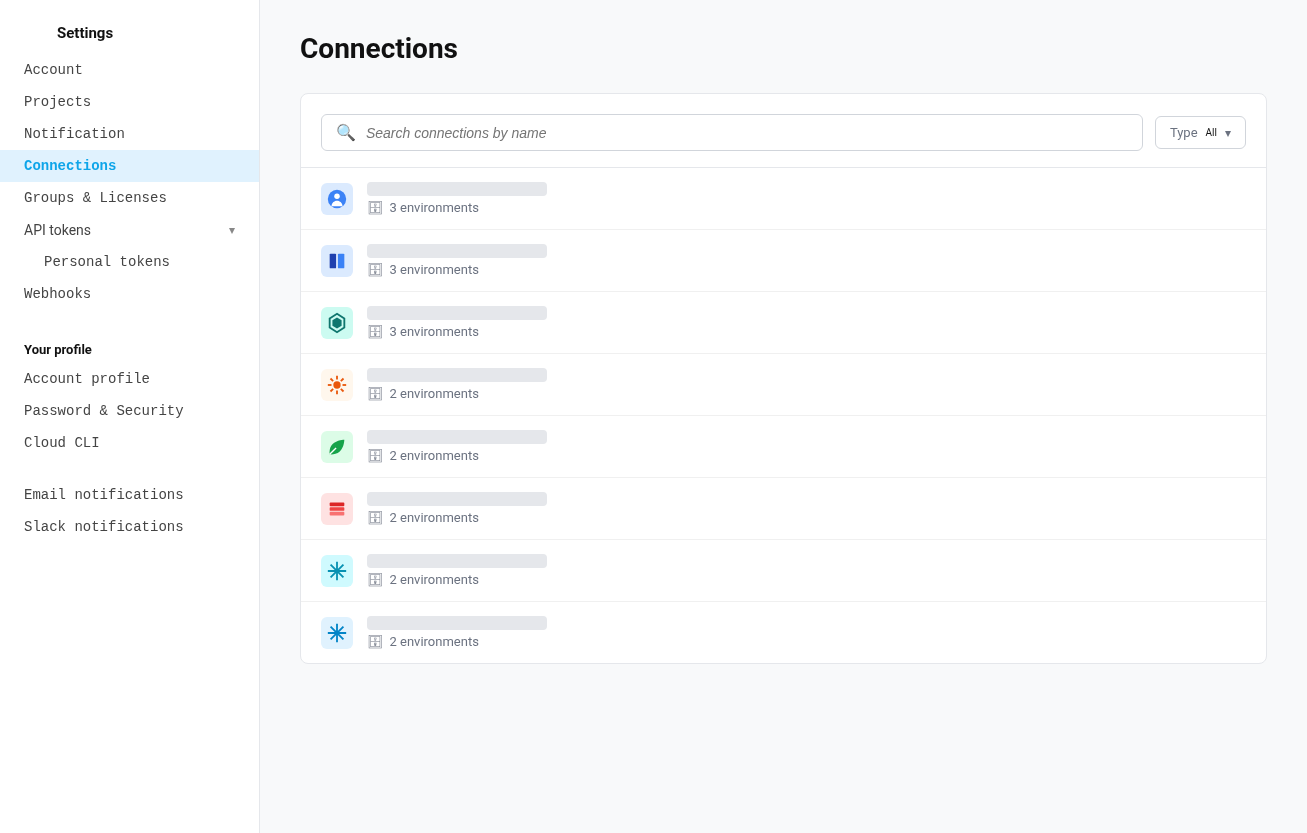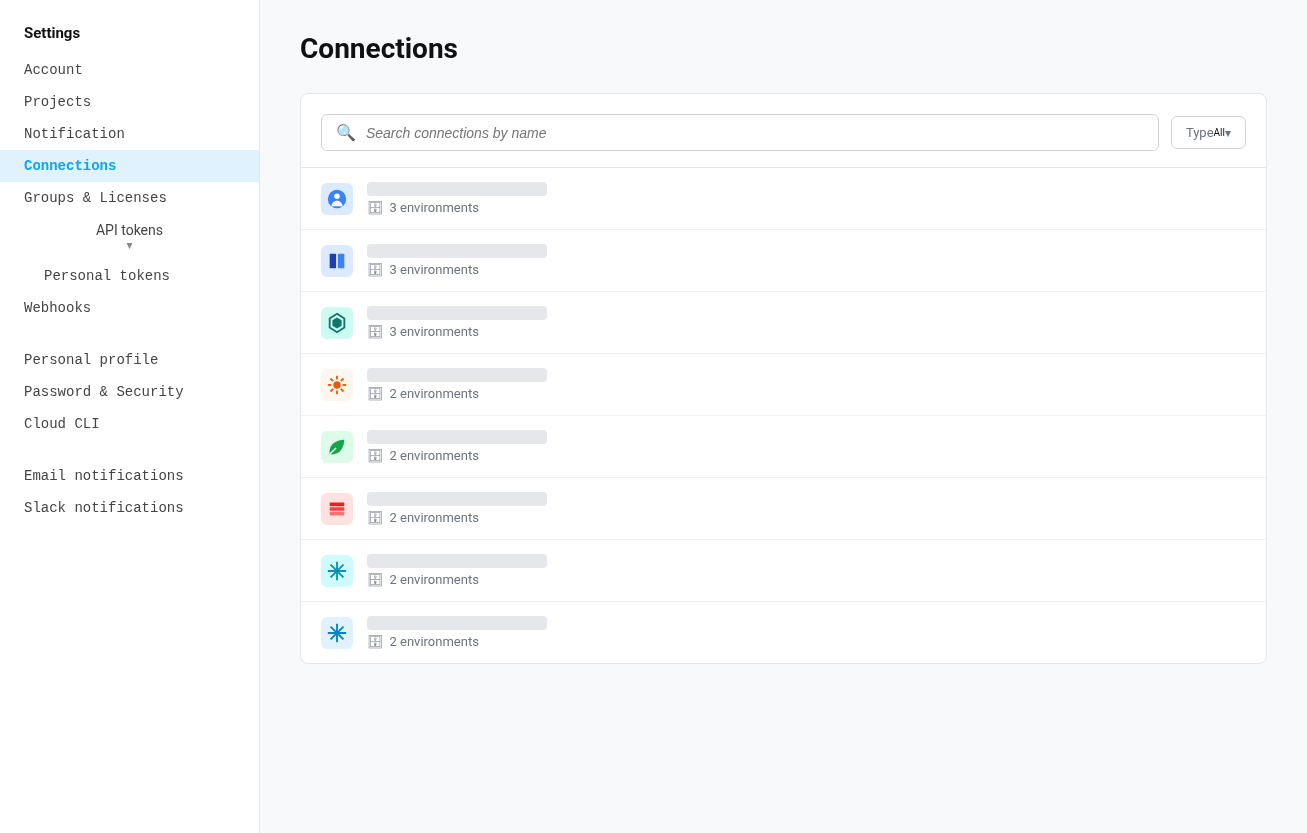--- a/index.html
+++ b/index.html
@@ -23,20 +23,21 @@
       overflow-y: auto;
       display: flex;
       flex-direction: column;
     }
 
     .sidebar-section-title {
       font-size: 15px;
       font-weight: 700;
       color: #111;
       padding: 0 24px 12px 24px;
+      margin-left: 33px;
     }
 
     .sidebar-item {
       display: block;
       padding: 8px 24px;
       color: #444;
       text-decoration: none;
       font-size: 14px;
       cursor: pointer;
       border-radius: 0;
@@ -54,21 +55,20 @@
     }
 
     .sidebar-item-with-arrow {
       display: flex;
       align-items: center;
       justify-content: space-between;
       padding: 8px 24px;
       color: #444;
       font-size: 14px;
       cursor: pointer;
-      flex-direction: column;
     }
 
     .arrow-icon {
       font-size: 12px;
       color: #888;
     }
 
     .sidebar-spacer {
       height: 20px;
     }
@@ -137,21 +137,21 @@
       background: transparent;
       font-style: italic;
     }
 
     .type-filter {
       display: flex;
       align-items: center;
       border: 1px solid #d1d5db;
       border-radius: 6px;
       padding: 8px 14px;
-      gap: 0;
+      gap: 8px;
       background: #fff;
       cursor: pointer;
       font-size: 14px;
       color: #374151;
       white-space: nowrap;
     }
 
     .type-filter-label {
       color: #6b7280;
       font-size: 13px;
@@ -239,21 +239,22 @@
     <span>API tokens</span>
     <span class="arrow-icon">▾</span>
   </div>
 
   <div class="sidebar-item sidebar-item-indented">Personal tokens</div>
 
   <div class="sidebar-item">Webhooks</div>
 
   <div class="sidebar-spacer"></div>
 
-  <div class="sidebar-item">Personal profile</div>
+  <div class="sidebar-group-title">Your profile</div>
+  <div class="sidebar-item">Account profile</div>
   <div class="sidebar-item">Password &amp; Security</div>
   <div class="sidebar-item">Cloud CLI</div>
 
   <div class="sidebar-spacer"></div>
 
   <div class="sidebar-item">Email notifications</div>
   <div class="sidebar-item">Slack notifications</div>
 
 </aside>
 

